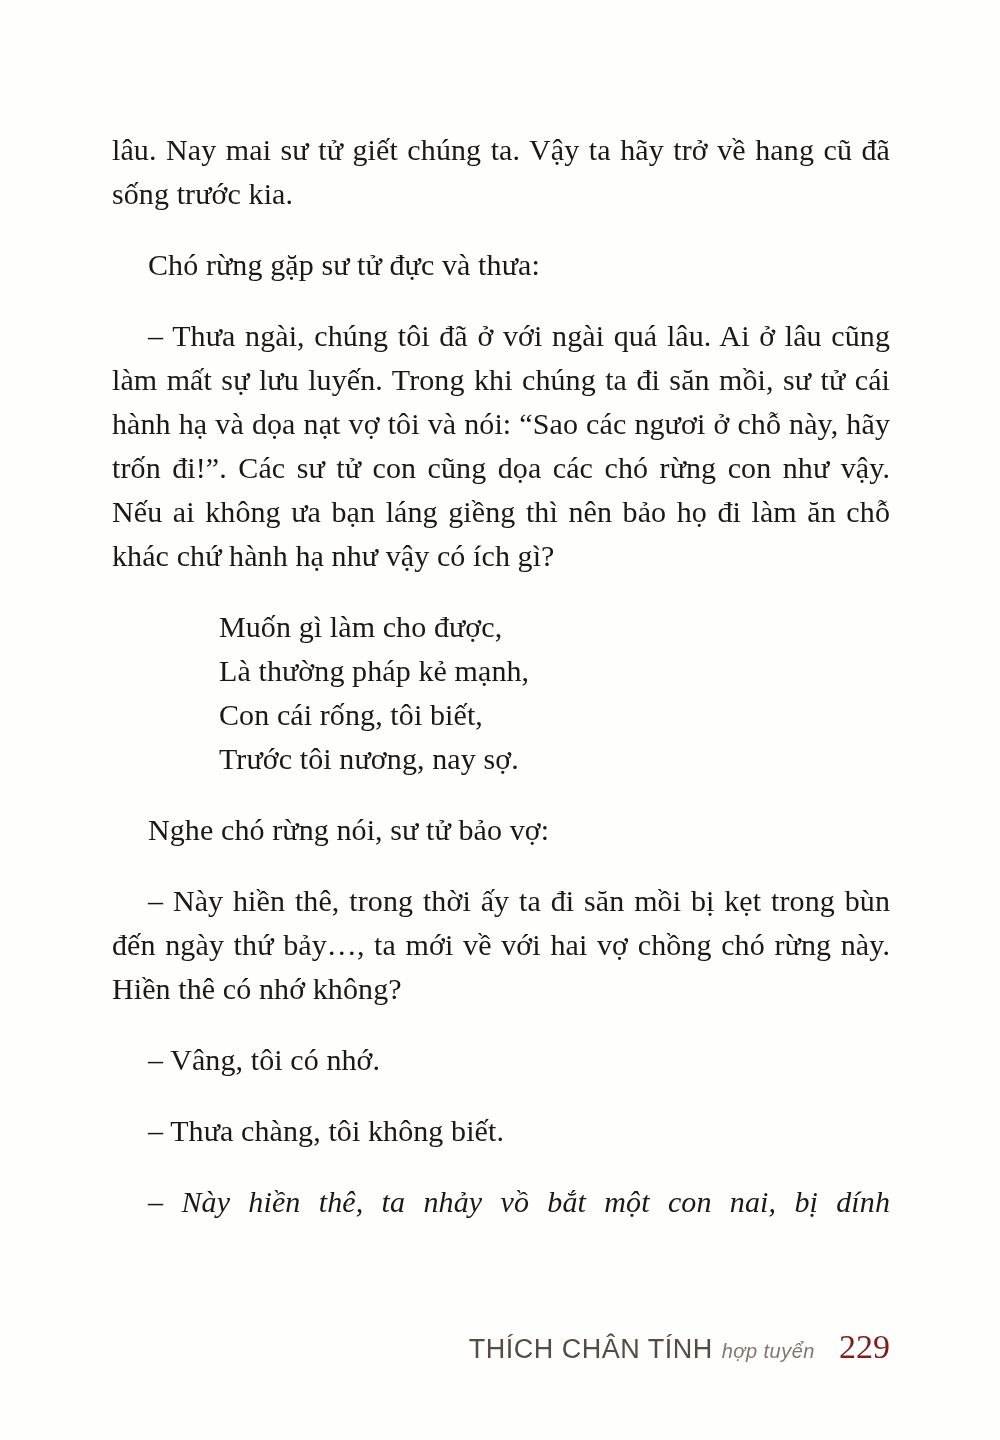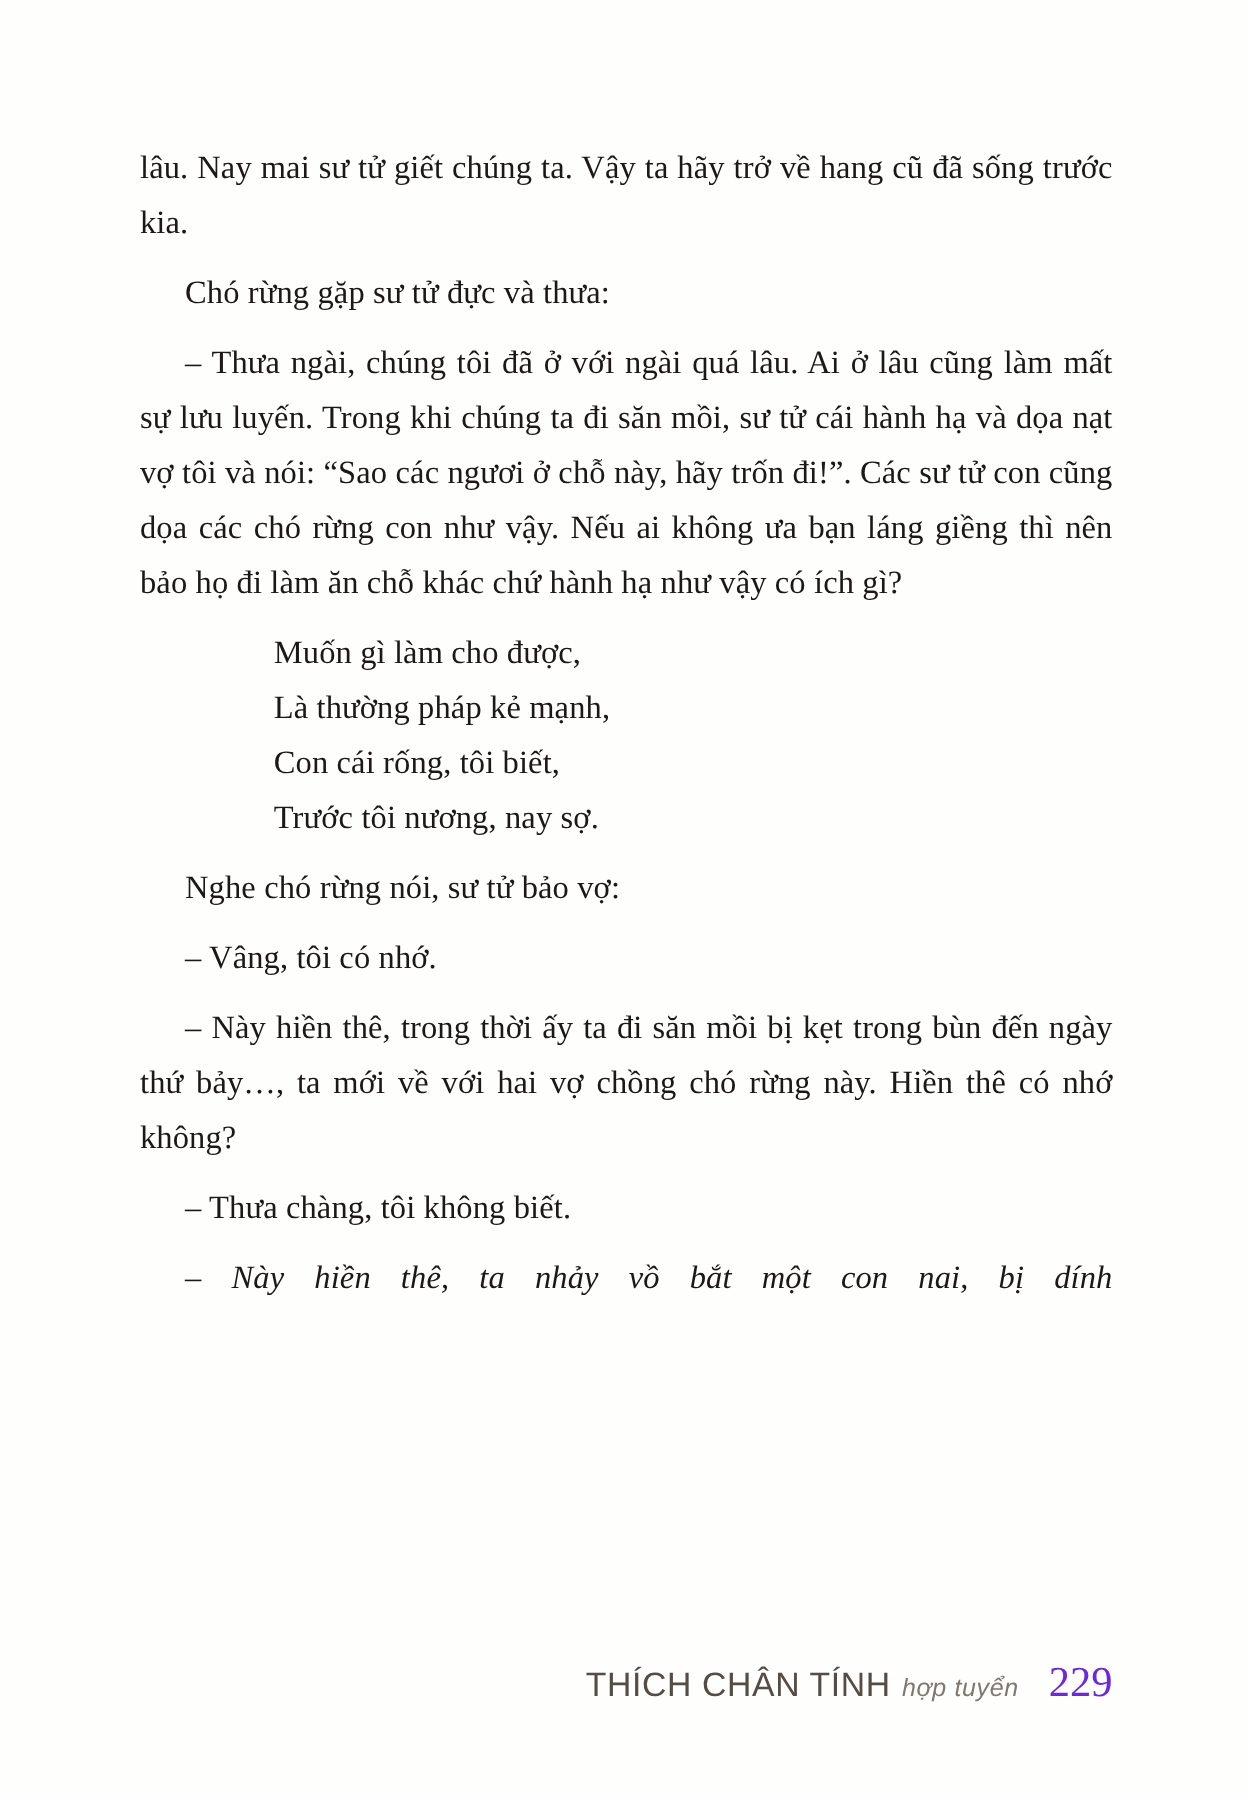--- a/index.html
+++ b/index.html
@@ -13,35 +13,35 @@
     width: 1000px;
     height: 1440px;
     background: #fefefd;
     overflow: hidden;
     color: #1b1815;
     font-family: "Liberation Serif", serif;
   }
   .text-block {
     position: absolute;
     left: 112px;
-    top: 112px;
+    top: 128px;
     width: 778px;
-    font-size: 26px;
+    font-size: 30px;
     line-height: 44px;
     text-align: justify;
     letter-spacing: 0.1px;
   }
   .para {
     margin: 0;
     text-indent: 36px;
   }
   .para + .para,
   .para + .poem,
   .poem + .para {
-    margin-top: 12px;
+    margin-top: 27px;
   }
   .noindent {
     text-indent: 0;
   }
   
   .continued {
     text-align-last: justify;
     font-style: italic;
   }
   .poem {
@@ -70,21 +70,21 @@
   .footer-collection {
     font-style: italic;
     font-size: 20px;
     color: #7e786f;
     margin-left: 9px;
     letter-spacing: 0.5px;
   }
   .footer-pagenum {
     font-family: "Liberation Serif", serif;
     font-size: 34px;
-    color: #6d28d9;
+    color: #7f1d1d;
     margin-left: 24px;
   }
 </style>
 </head>
 <body>
 
 <div class="page">
 
   <main class="text-block">
 
@@ -97,23 +97,23 @@
 
     <div class="poem">
       <p class="verse">Muốn gì làm cho được,</p>
       <p class="verse">Là thường pháp kẻ mạnh,</p>
       <p class="verse">Con cái rống, tôi biết,</p>
       <p class="verse">Trước tôi nương, nay sợ.</p>
     </div>
 
     <p class="para">Nghe chó rừng nói, sư tử bảo vợ:</p>
 
+    <p class="para">– Này hiền thê, trong thời ấy ta đi săn mồi bị kẹt trong bùn đến ngày thứ bảy…, ta mới về với hai vợ chồng chó rừng này. Hiền thê có nhớ không?</p>
+
     <p class="para">– Vâng, tôi có nhớ.</p>
-
-    <p class="para">– Này hiền thê, trong thời ấy ta đi săn mồi bị kẹt trong bùn đến ngày thứ bảy…, ta mới về với hai vợ chồng chó rừng này. Hiền thê có nhớ không?</p>
 
 
     <p class="para">– Thưa chàng, tôi không biết.</p>
 
     <p class="para continued">– Này hiền thê, ta nhảy vồ bắt một con nai, bị dính</p>
 
   </main>
 
   <footer class="running-footer">
     <span class="footer-author">THÍCH CHÂN TÍNH</span>

